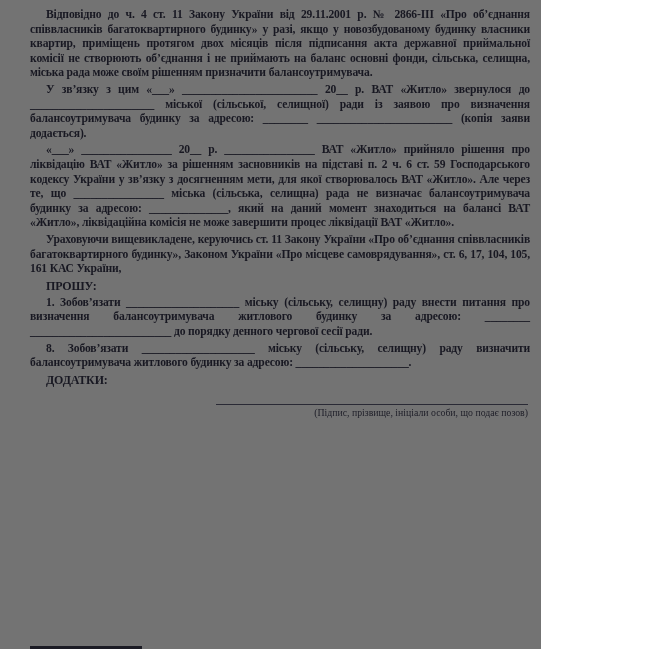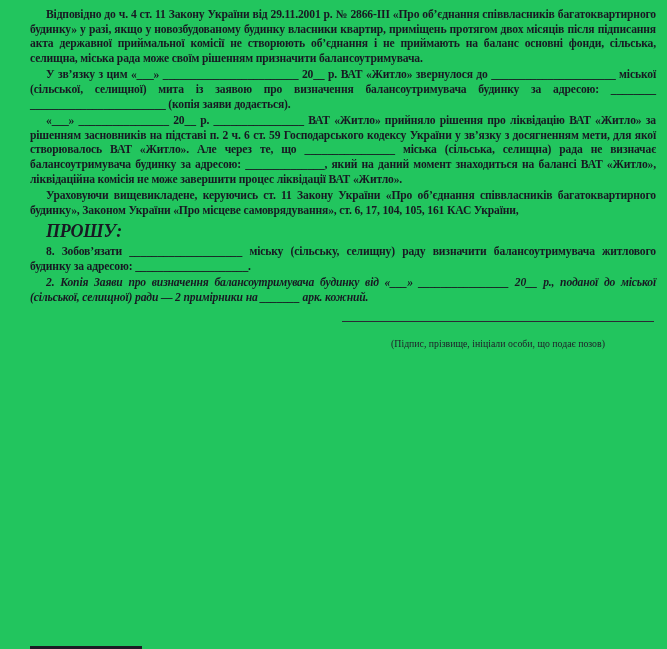--- a/index.html
+++ b/index.html
@@ -2,62 +2,61 @@
 <html><head>
 <meta charset="utf-8">
 <style>
   html, body {
     margin: 0;
     padding: 0;
     background: #ffffff;
   }
   .page {
     position: relative;
-    width: 667px;
+    width: 541px;
     height: 649px;
     box-sizing: border-box;
     padding: 8px 11px 0 30px;
-    background: #22c55e;
+    background: #737373;
     font-family: "Liberation Serif", "DejaVu Serif", serif;
     font-weight: 700;
     font-size: 11.6px;
     line-height: 1.26;
     color: #181822;
     letter-spacing: -0.15px;
     overflow: hidden;
   }
   .page p {
     margin: 0 0 2px 0;
     text-align: justify;
     text-indent: 16px;
   }
   .heading {
     text-align: center;
     text-indent: 0;
-    font-size: 18px;
+    font-size: 12px;
     margin: 10px 0 6px 0;
-    font-style: italic;
   }
   .annex-heading {
     margin-top: 32px;
   }
   .annex {
     font-style: italic;
   }
   .date-line {
     margin-top: 20px;
     text-indent: 0;
     text-align: left;
   }
   .signature {
     width: 312px;
     margin: 16px 2px 0 auto;
     border-top: 1.4px solid #2a2a35;
-    padding-top: 16px;
-    text-align: center;
+    padding-top: 2px;
+    text-align: right;
   }
   .sig-caption {
     font-weight: 400;
     font-style: normal;
     font-size: 9.8px;
     letter-spacing: 0;
     color: #20202a;
   }
   .artifact {
     position: absolute;
@@ -66,28 +65,29 @@
     width: 112px;
     height: 3px;
     background: #1b1b24;
   }
 </style>
 </head>
 <body>
 
 <div class="page">
   <p>Відповідно до ч. 4 ст. 11 Закону України від 29.11.2001 р. № 2866-III «Про об’єднання співвласників багатоквартирного будинку» у разі, якщо у новозбудованому будинку власники квартир, приміщень протягом двох місяців після підписання акта державної приймальної комісії не створюють об’єднання і не приймають на баланс основні фонди, сільська, селищна, міська рада може своїм рішенням призначити балансоутримувача.</p>
-  <p>У зв’язку з цим «___» ________________________ 20__ р. ВАТ «Житло» звернулося до ______________________ міської (сільської, селищної) мита із заявою про визначення балансоутримувача будинку за адресою: ________ ________________________ (копія заяви додається).</p>
+  <p>У зв’язку з цим «___» ________________________ 20__ р. ВАТ «Житло» звернулося до ______________________ міської (сільської, селищної) ради із заявою про визначення балансоутримувача будинку за адресою: ________ ________________________ (копія заяви додається).</p>
   <p>«___» ________________ 20__ р. ________________ ВАТ «Житло» прийняло рішення про ліквідацію ВАТ «Житло» за рішенням засновників на підставі п. 2 ч. 6 ст. 59 Господарського кодексу України у зв’язку з досягненням мети, для якої створювалось ВАТ «Житло». Але через те, що ________________ міська (сільська, селищна) рада не визначає балансоутримувача будинку за адресою: ______________, який на даний момент знаходиться на балансі ВАТ «Житло», ліквідаційна комісія не може завершити процес ліквідації ВАТ «Житло».</p>
   <p>Ураховуючи вищевикладене, керуючись ст. 11 Закону України «Про об’єднання співвласників багатоквартирного будинку», Законом України «Про місцеве самоврядування», ст. 6, 17, 104, 105, 161 КАС України,</p>
 
   <p class="heading">ПРОШУ:</p>
+  <p>1. Зобов’язати ____________________ міську (сільську, селищну) раду внести питання про визначення балансоутримувача житлового будинку за адресою: ________ _________________________ до порядку денного чергової сесії ради.</p>
   <p>8. Зобов’язати ____________________ міську (сільську, селищну) раду визначити балансоутримувача житлового будинку за адресою: ____________________.</p>
 
-  <p class="annex">2. Копія Заяви про визначення балансоутримувача будинку від «___» ________________ 20__ р., поданої до міської (сільської, селищної) ради — 2 примірники на _______ арк. кожний.</p>
+  <p class="heading annex-heading">ДОДАТКИ:</p>
 
 
   <div class="signature">
     <div class="sig-caption">(Підпис, прізвище, ініціали особи, що подає позов)</div>
   </div>
 
   <div class="artifact"></div>
 </div>
 
 </body></html>

